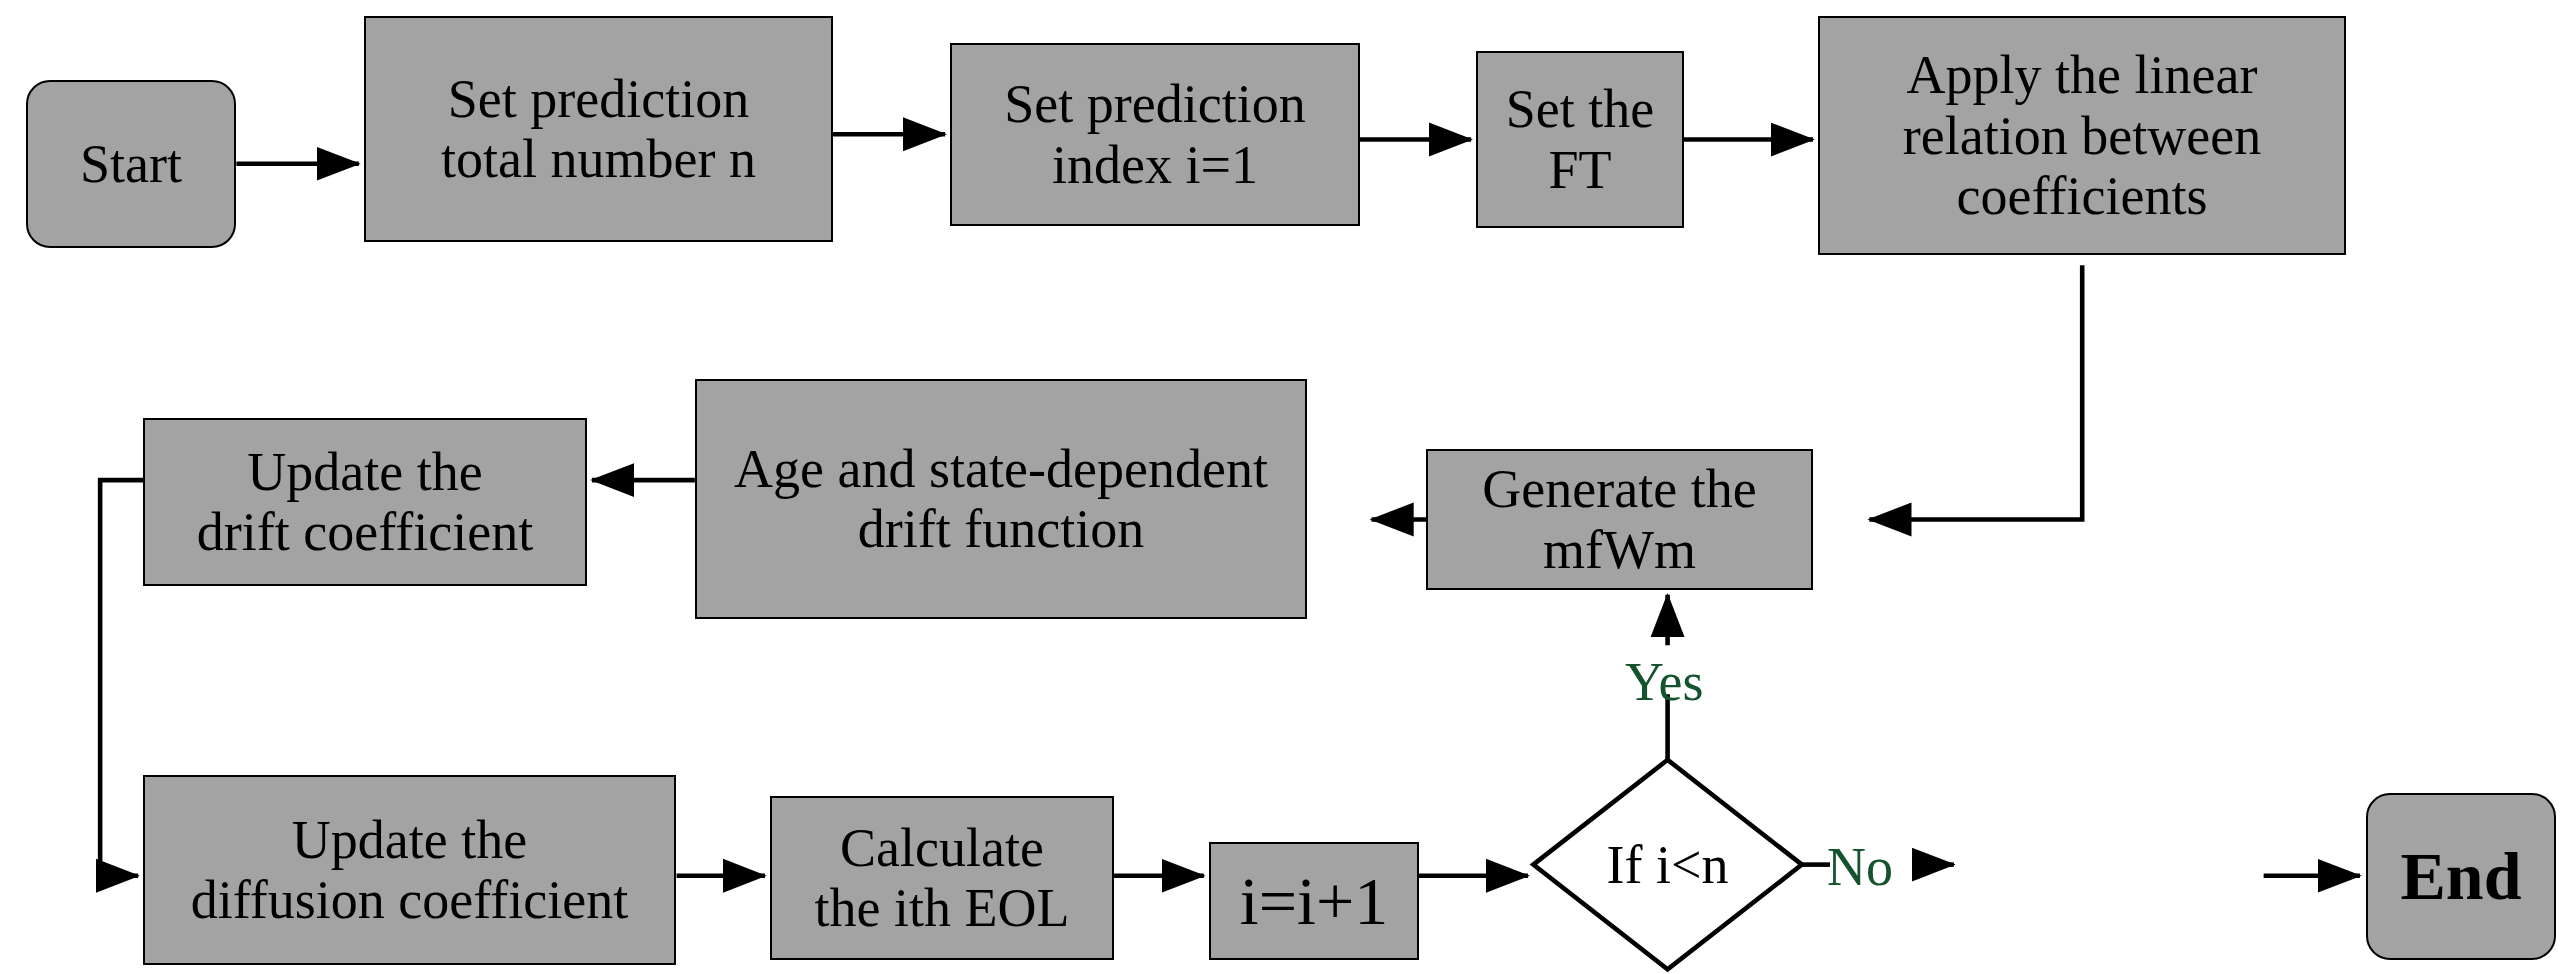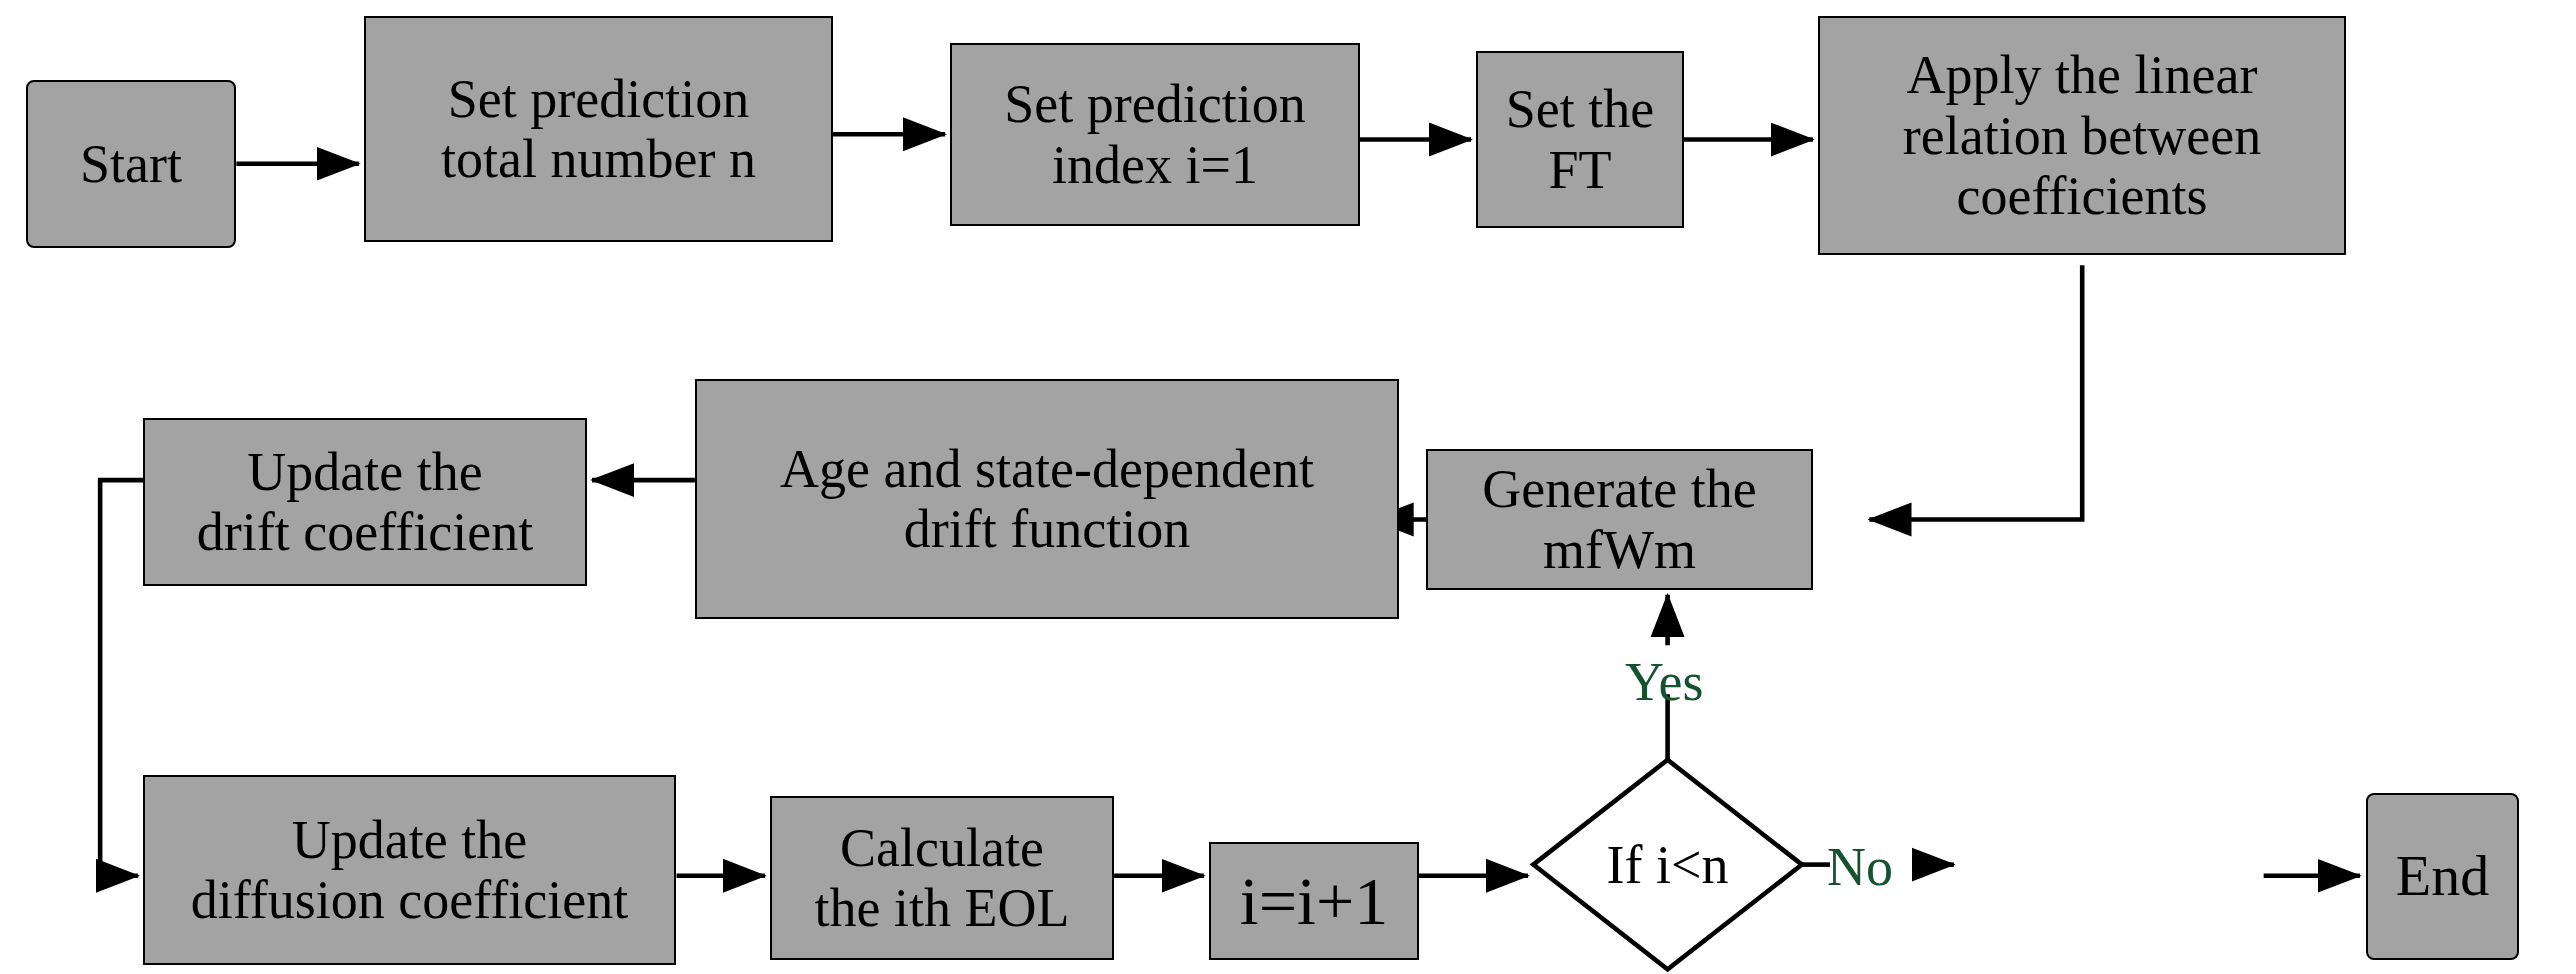--- a/index.html
+++ b/index.html
@@ -16,21 +16,21 @@
     box-sizing:border-box;
     display:flex;align-items:center;justify-content:center;
     text-align:center;
     color:#000000;
     background:#a3a3a3;
     line-height:1.12;
     white-space:pre-line;
     padding:0 3.9px;
   }
   .rect{border:2.6px solid #000000;}
-  .term{border:2.6px solid #000000;border-radius:8px;}
+  .term{border:2.6px solid #000000;border-radius:24px;}
   .edge-label{
     position:absolute;
     color:#14532d;
     background:transparent;
     white-space:nowrap;
     line-height:1;
   }
   .diamond-label{
     position:absolute;
     display:flex;align-items:center;justify-content:center;
@@ -82,36 +82,36 @@
   <div class="node rect" style="left:1476px;top:51px;width:208px;height:177px;font-size:54px;text-align:center;">Set the
 FT</div>
 
   <div class="node rect" style="left:1818px;top:16.4px;width:528px;height:239px;font-size:54px;">Apply the linear
 relation between
 coefficients</div>
 
   <div class="node rect" style="left:143px;top:418px;width:444px;height:168px;font-size:54px;">Update the
 drift coefficient</div>
 
-  <div class="node rect" style="left:695px;top:379px;width:704px;height:240px;font-size:54px;">Age and state-dependent
+  <div class="node rect" style="left:695px;top:379px;width:612px;height:240px;font-size:54px;">Age and state-dependent
 drift function</div>
 
   <div class="node rect" style="left:1426px;top:449px;width:387px;height:141px;font-size:54px;">Generate the
 mfWm</div>
 
   <div class="node rect" style="left:143px;top:775px;width:533px;height:190px;font-size:54px;">Update the
 diffusion coefficient</div>
 
   <div class="node rect" style="left:770px;top:796px;width:344px;height:164px;font-size:54px;">Calculate
 the ith EOL</div>
 
   <div class="node rect" style="left:1209px;top:813px;width:210px;height:118px;font-size:68px;margin-top:29px;">i=i+1</div>
 
 
-  <div class="node term" style="left:2366px;top:793px;width:153px;height:167px;font-size:58px;">End</div>
+  <div class="node term" style="left:2366px;top:793px;width:190px;height:167px;font-size:68px;font-weight:bold;">End</div>
 
   <div class="diamond-label" style="left:1533px;top:822px;width:269px;height:85px;font-size:54px;">If i&lt;n</div>
 
   <div class="edge-label" style="left:1625px;top:655px;font-size:54px;">Yes</div>
 
   <div class="edge-label" style="left:1827px;top:840px;font-size:54px;">No</div>
 
 </div>
 
 

